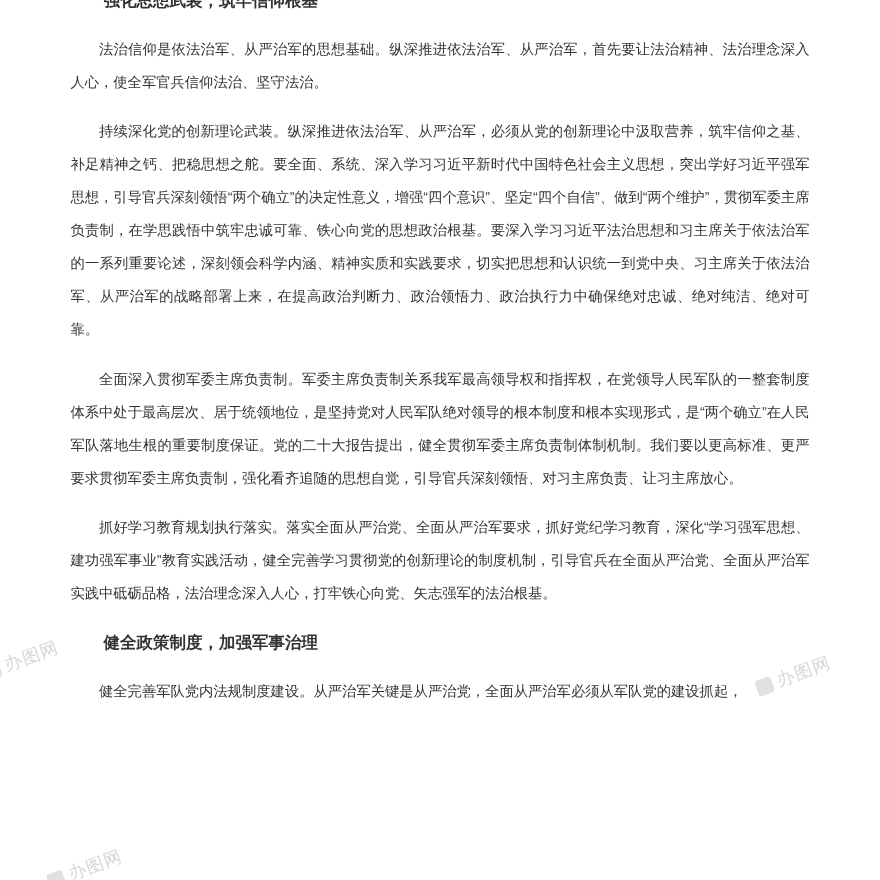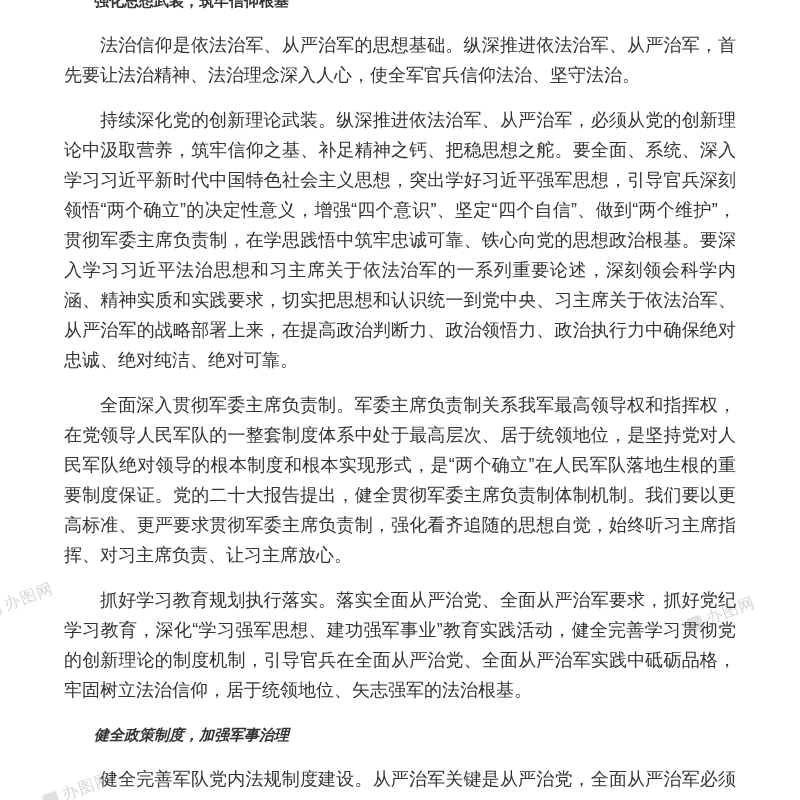--- a/index.html
+++ b/index.html
@@ -30,25 +30,24 @@
     margin: 0 0 14px 0;
     font-size: 15px;
     line-height: 30px;
     font-weight: bold;
     color: #333333;
     text-indent: 2em;
     text-align: justify;
   }
   .doc-heading.mid {
     margin-top: 8px;
-    font-style: italic;
   }
   .doc-para {
     margin: 0 0 15px 0;
-    font-size: 18px;
+    font-size: 13px;
     line-height: 30px;
     color: #333333;
     text-align: justify;
     text-justify: inter-ideograph;
     text-indent: 2em;
     word-break: break-all;
   }
   
   .watermark {
     position: absolute;
@@ -92,23 +91,23 @@
     <span>办图网</span>
   </div>
 
   <div class="content">
     <h3 class="doc-heading">强化思想武装，筑牢信仰根基</h3>
 
     <p class="doc-para">法治信仰是依法治军、从严治军的思想基础。纵深推进依法治军、从严治军，首先要让法治精神、法治理念深入人心，使全军官兵信仰法治、坚守法治。</p>
 
     <p class="doc-para">持续深化党的创新理论武装。纵深推进依法治军、从严治军，必须从党的创新理论中汲取营养，筑牢信仰之基、补足精神之钙、把稳思想之舵。要全面、系统、深入学习习近平新时代中国特色社会主义思想，突出学好习近平强军思想，引导官兵深刻领悟“两个确立”的决定性意义，增强“四个意识”、坚定“四个自信”、做到“两个维护”，贯彻军委主席负责制，在学思践悟中筑牢忠诚可靠、铁心向党的思想政治根基。要深入学习习近平法治思想和习主席关于依法治军的一系列重要论述，深刻领会科学内涵、精神实质和实践要求，切实把思想和认识统一到党中央、习主席关于依法治军、从严治军的战略部署上来，在提高政治判断力、政治领悟力、政治执行力中确保绝对忠诚、绝对纯洁、绝对可靠。</p>
 
-    <p class="doc-para">全面深入贯彻军委主席负责制。军委主席负责制关系我军最高领导权和指挥权，在党领导人民军队的一整套制度体系中处于最高层次、居于统领地位，是坚持党对人民军队绝对领导的根本制度和根本实现形式，是“两个确立”在人民军队落地生根的重要制度保证。党的二十大报告提出，健全贯彻军委主席负责制体制机制。我们要以更高标准、更严要求贯彻军委主席负责制，强化看齐追随的思想自觉，始终听习主席指挥、对习主席负责、让习主席放心。</p>
+    <p class="doc-para">全面深入贯彻军委主席负责制。军委主席负责制关系我军最高领导权和指挥权，在党领导人民军队的一整套制度体系中处于最高层次、居于统领地位，是坚持党对人民军队绝对领导的根本制度和根本实现形式，是“两个确立”在人民军队落地生根的重要制度保证。党的二十大报告提出，健全贯彻军委主席负责制体制机制。我们要以更高标准、更严要求贯彻军委主席负责制，强化看齐追随的思想自觉，引导官兵深刻领悟、对习主席负责、让习主席放心。</p>
 
-    <p class="doc-para">抓好学习教育规划执行落实。落实全面从严治党、全面从严治军要求，抓好党纪学习教育，深化“学习强军思想、建功强军事业”教育实践活动，健全完善学习贯彻党的创新理论的制度机制，引导官兵在全面从严治党、全面从严治军实践中砥砺品格，牢固树立法治信仰，居于统领地位、矢志强军的法治根基。</p>
+    <p class="doc-para">抓好学习教育规划执行落实。落实全面从严治党、全面从严治军要求，抓好党纪学习教育，深化“学习强军思想、建功强军事业”教育实践活动，健全完善学习贯彻党的创新理论的制度机制，引导官兵在全面从严治党、全面从严治军实践中砥砺品格，法治理念深入人心，打牢铁心向党、矢志强军的法治根基。</p>
 
     <h3 class="doc-heading mid">健全政策制度，加强军事治理</h3>
 
 
     <p class="doc-para">健全完善军队党内法规制度建设。从严治军关键是从严治党，全面从严治军必须从军队党的建设抓起，</p>
   </div>
 
 </div>
 
 </body></html>

